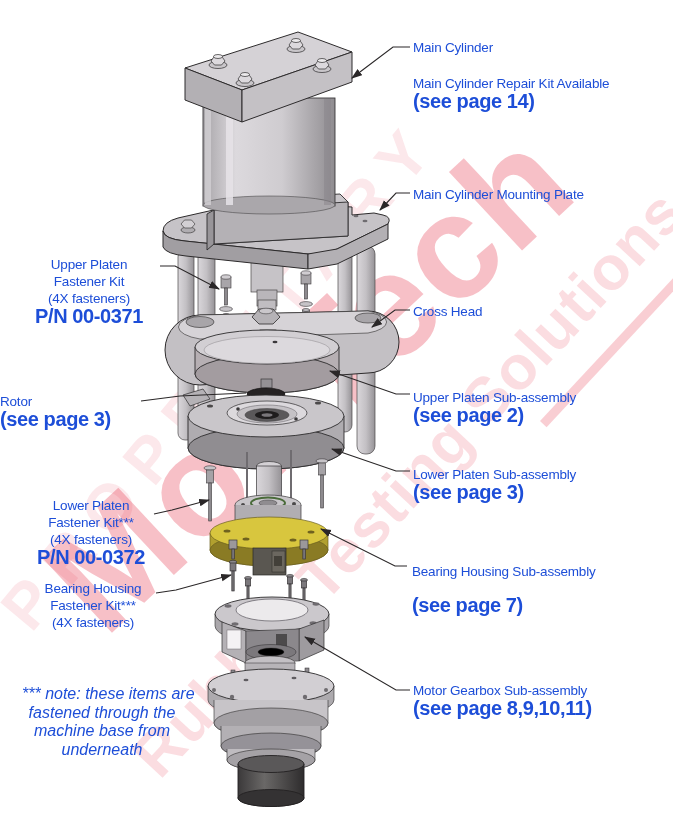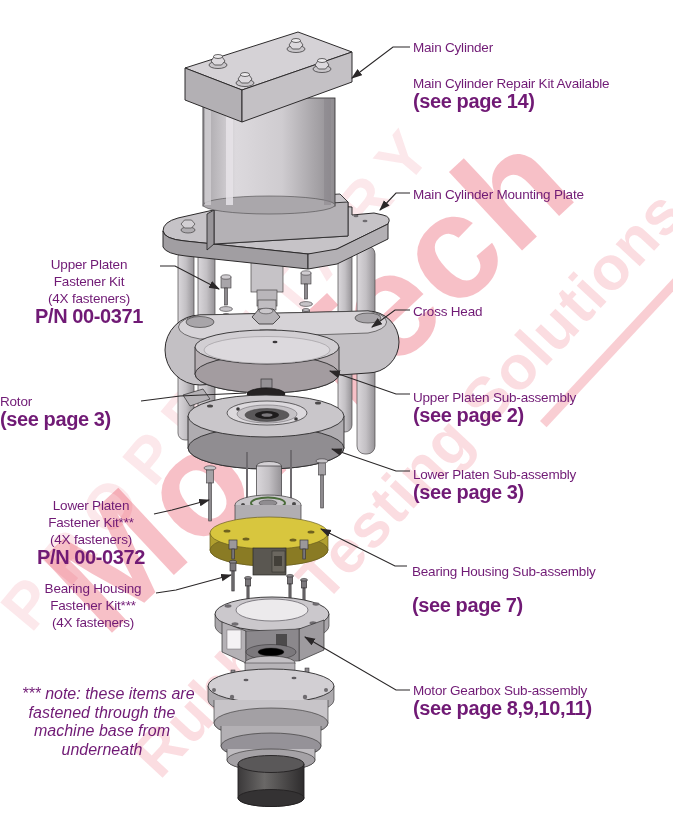--- a/index.html
+++ b/index.html
@@ -11,21 +11,21 @@
            color:rgba(227,30,54,0.10);font-weight:800;}
   .wm-brand{left:12px;top:540px;font-size:148px;letter-spacing:2px;transform:rotate(-43deg);
             color:rgba(227,30,54,0.28);font-weight:800;}
   .wm-tag{left:118px;top:742px;font-size:62px;letter-spacing:1px;transform:rotate(-47deg);
           color:rgba(227,30,54,0.15);font-weight:700;}
   .wm-stripe{position:absolute;left:540px;top:421px;width:210px;height:9px;
              background:rgba(227,30,54,0.22);transform:rotate(-47deg);transform-origin:0 0;}
   
   .diagram{position:absolute;left:0;top:0;}
   
-  .lbl{position:absolute;color:#701a75;font-size:13.5px;line-height:17px;letter-spacing:-0.2px;}
+  .lbl{position:absolute;color:#1d4ed8;font-size:13.5px;line-height:17px;letter-spacing:-0.2px;}
   .lbl div{white-space:nowrap;}
   .pg,.pn{font-weight:bold;font-size:20px;line-height:19px;letter-spacing:-0.4px;}
   .it{}
   .ctr{text-align:center;}
   .rtr{text-align:left;}
   .gap-top{margin-top:16px;}
   .note{font-style:italic;font-size:16px;line-height:18.5px;letter-spacing:0;}
 </style>
 </head>
 <body>

